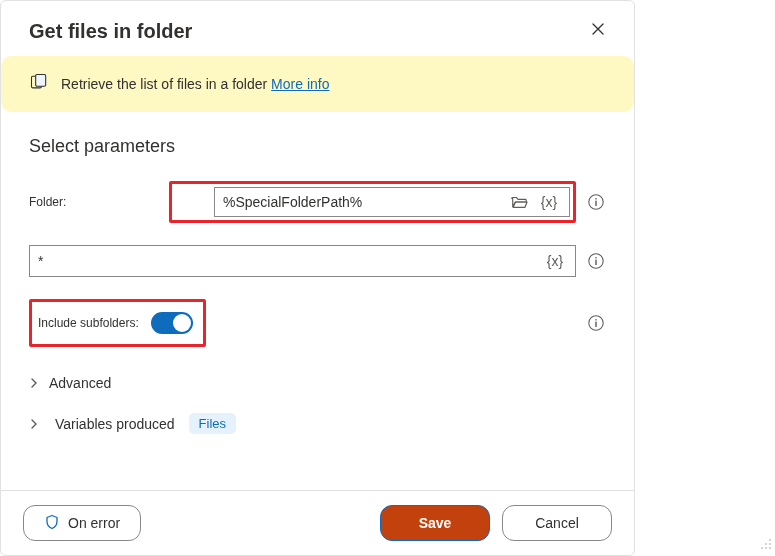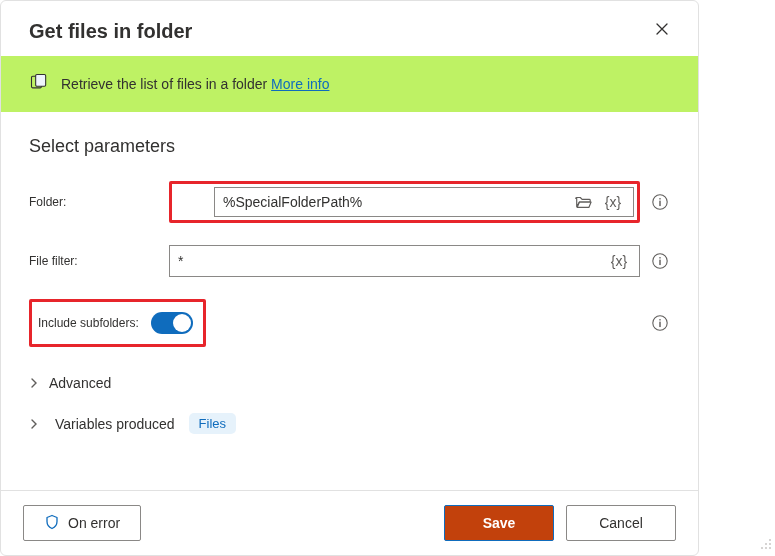--- a/index.html
+++ b/index.html
@@ -1,21 +1,21 @@
 <!DOCTYPE html>
 <html><head>
 <meta charset="utf-8">
 <style>
   * { box-sizing: border-box; margin: 0; padding: 0; font-family: "Segoe UI", Arial, sans-serif; }
   body { width: 775px; height: 556px; background: #fff; position: relative; }
-  .dialog { width: 699px; height: 556px; border: 1px solid #e1e1e1; border-radius: 6px; display: flex; flex-direction: column; background:#fff;justify-content:space-between; }
+  .dialog { width: 635px; height: 556px; border: 1px solid #e1e1e1; border-radius: 6px; display: flex; flex-direction: column; background:#fff;justify-content:space-between; }
   .titlebar { display:flex; align-items:center; justify-content:space-between; padding: 16px 22px 10px 28px; }
   .titlebar h1 { font-size: 20px; font-weight: 600; color:#323130; }
   .close-x { font-size: 18px; color:#323130; cursor:pointer; padding:4px 6px; }
-  .infobar { background:#bef264; display:flex; align-items:center; gap:12px; padding: 16px 28px; }
+  .infobar { background:#fef9c3; display:flex; align-items:center; gap:12px; padding: 16px 28px; border-radius: 11px; }
   .infobar .icon svg { width:20px; height:20px; }
   .infobar-text { font-size:14px; color:#323130; }
   .infobar-link { color:#0f6cbd; text-decoration: underline; cursor:pointer; }
   .content { padding: 24px 28px 10px 28px; flex:1; overflow:auto; }
   .section-title { font-size:18px; font-weight:400; color:#323130; margin-bottom: 24px; }
   .row { display:flex; align-items:center; margin-bottom: 22px; }
   .label { width:140px; font-size:12px; color:#323130; flex-shrink:0; }
   .field-wrap { flex:1; display:flex; align-items:center; gap:10px; }
   .input-box { flex:1; border:1px solid #8a8886; height:32px; display:flex; align-items:center; padding: 0 8px; background:#fff; }
   .input-box input { flex:1; border:none; outline:none; font-size:14px; color:#323130; background:transparent; }
@@ -26,21 +26,21 @@
   .row-folder .highlight { flex:1;padding-left:42px; }
   .row-folder .input-box { height:30px; }
   .row-include { position:relative; margin-top:8px; }
   .row-include .highlight { display:flex; align-items:center; padding:10px 10px 10px 6px; }
   .toggle { position:relative; width:42px; height:22px; background:#0f6cbd; border-radius:11px; cursor:pointer; margin-left:12px; }
   .toggle .knob { position:absolute; right:2px; top:2px; width:18px; height:18px; background:#fff; border-radius:50%; }
   .expander { display:flex; align-items:center; gap:8px; font-size:14px; color:#323130; cursor:pointer; padding:6px 0; margin-top:10px; }
   .chevron { width:12px; display:inline-flex; }
   .pill { background:#e6f2fb; color:#0f6cbd; padding:3px 10px; border-radius:5px; font-size:13px; cursor:pointer; }
   .footer { border-top: 1px solid #e1e1e1; padding: 14px 22px; display:flex; align-items:center; justify-content:space-between; }
-  .btn { height:36px; padding: 0 20px; border:1px solid #8a8886; background:#fff; font-size:14px; color:#323130; cursor:pointer; display:inline-flex; align-items:center; gap:8px; border-radius:2px;}
+  .btn { height:36px; padding: 0 20px; border:1px solid #8a8886; background:#fff; font-size:14px; color:#323130; cursor:pointer; display:inline-flex; align-items:center; gap:8px; border-radius:12px;}
   .btn-primary { background:#c2410c; color:#fff; border-color:#0f6cbd; min-width:110px; justify-content:center; font-weight:600;}
   .btn-secondary { min-width:110px; justify-content:center; }
   .footer-right { display:flex; gap:12px; }
   .onerror-icon svg { width:16px; height:16px; }
   .vars-row { display:flex; align-items:center; gap:14px; }
   .folder-actions { display:flex; gap:6px; align-items:center; }
   .resize-grip { position:absolute; right:2px; bottom:2px; color:#c8c6c4; font-size:14px; pointer-events:none; }
 </style>
 </head>
 <body>
@@ -93,21 +93,20 @@
           <svg viewBox="0 0 20 20">
               <circle cx="10" cy="10" r="8" fill="none" stroke="#605e5c" stroke-width="1.2"></circle>
               <circle cx="10" cy="6.5" r="0.9" fill="#605e5c"></circle>
               <rect x="9.2" y="8.5" width="1.6" height="6" fill="#605e5c"></rect>
             </svg>
         </span>
       </div>
     </div>
 
     <div class="row">
-      <div class="label">File filter:</div>
       <div class="field-wrap">
         <div class="input-box">
           <input type="text" value="*" style="">
           <span class="input-action">{x}</span>
         </div>
         <span class="info-icon">
           <svg viewBox="0 0 20 20">
               <circle cx="10" cy="10" r="8" fill="none" stroke="#605e5c" stroke-width="1.2"></circle>
               <circle cx="10" cy="6.5" r="0.9" fill="#605e5c"></circle>
               <rect x="9.2" y="8.5" width="1.6" height="6" fill="#605e5c"></rect>

